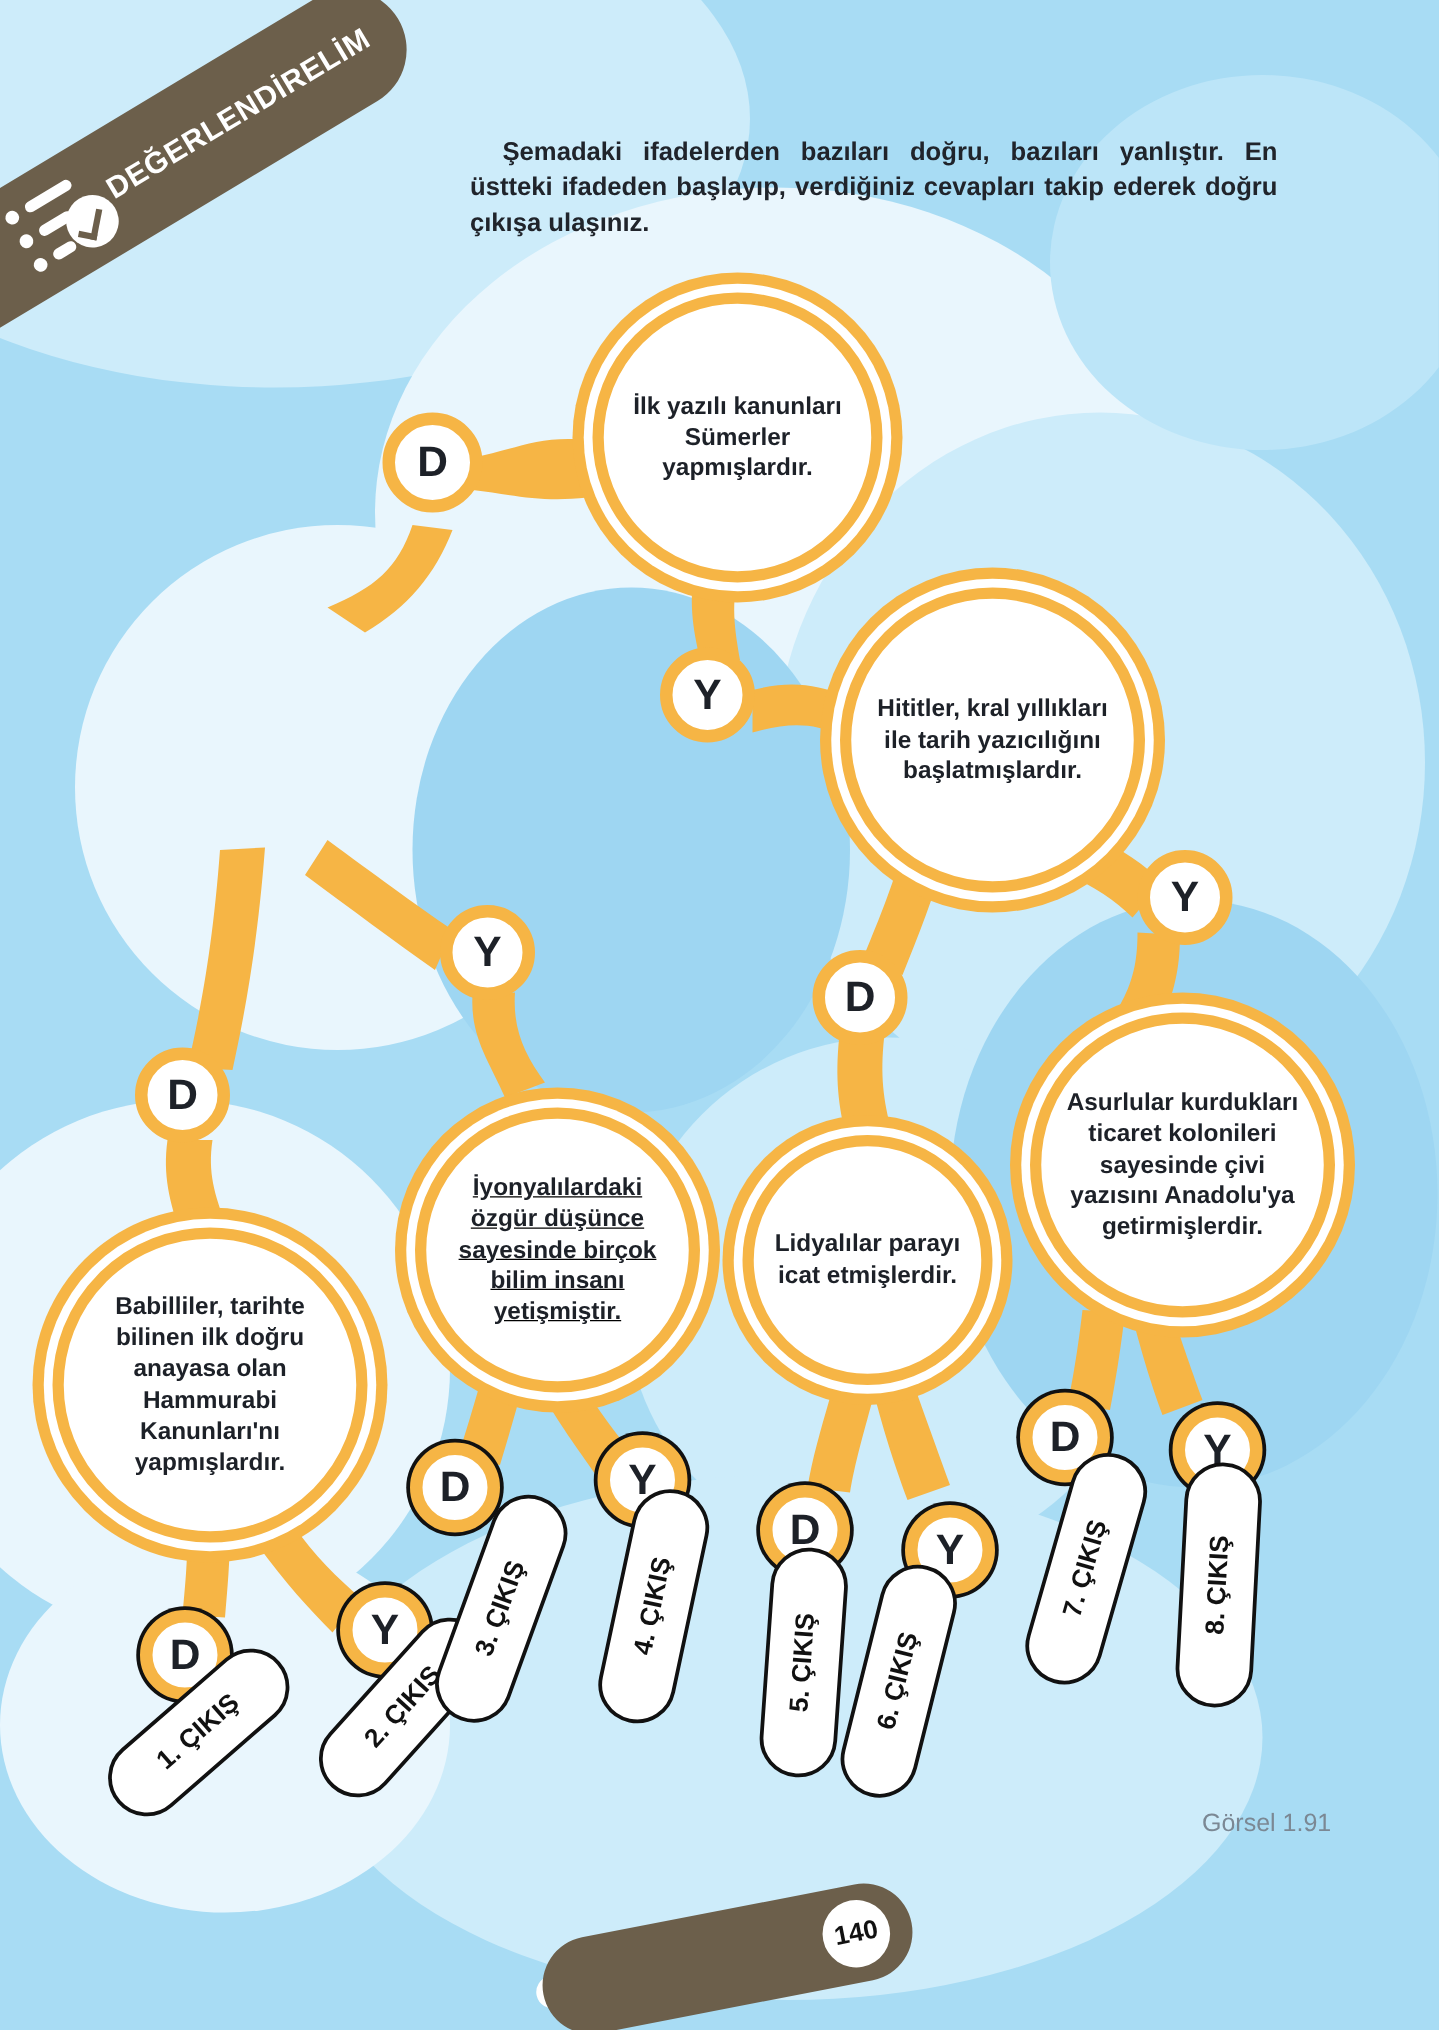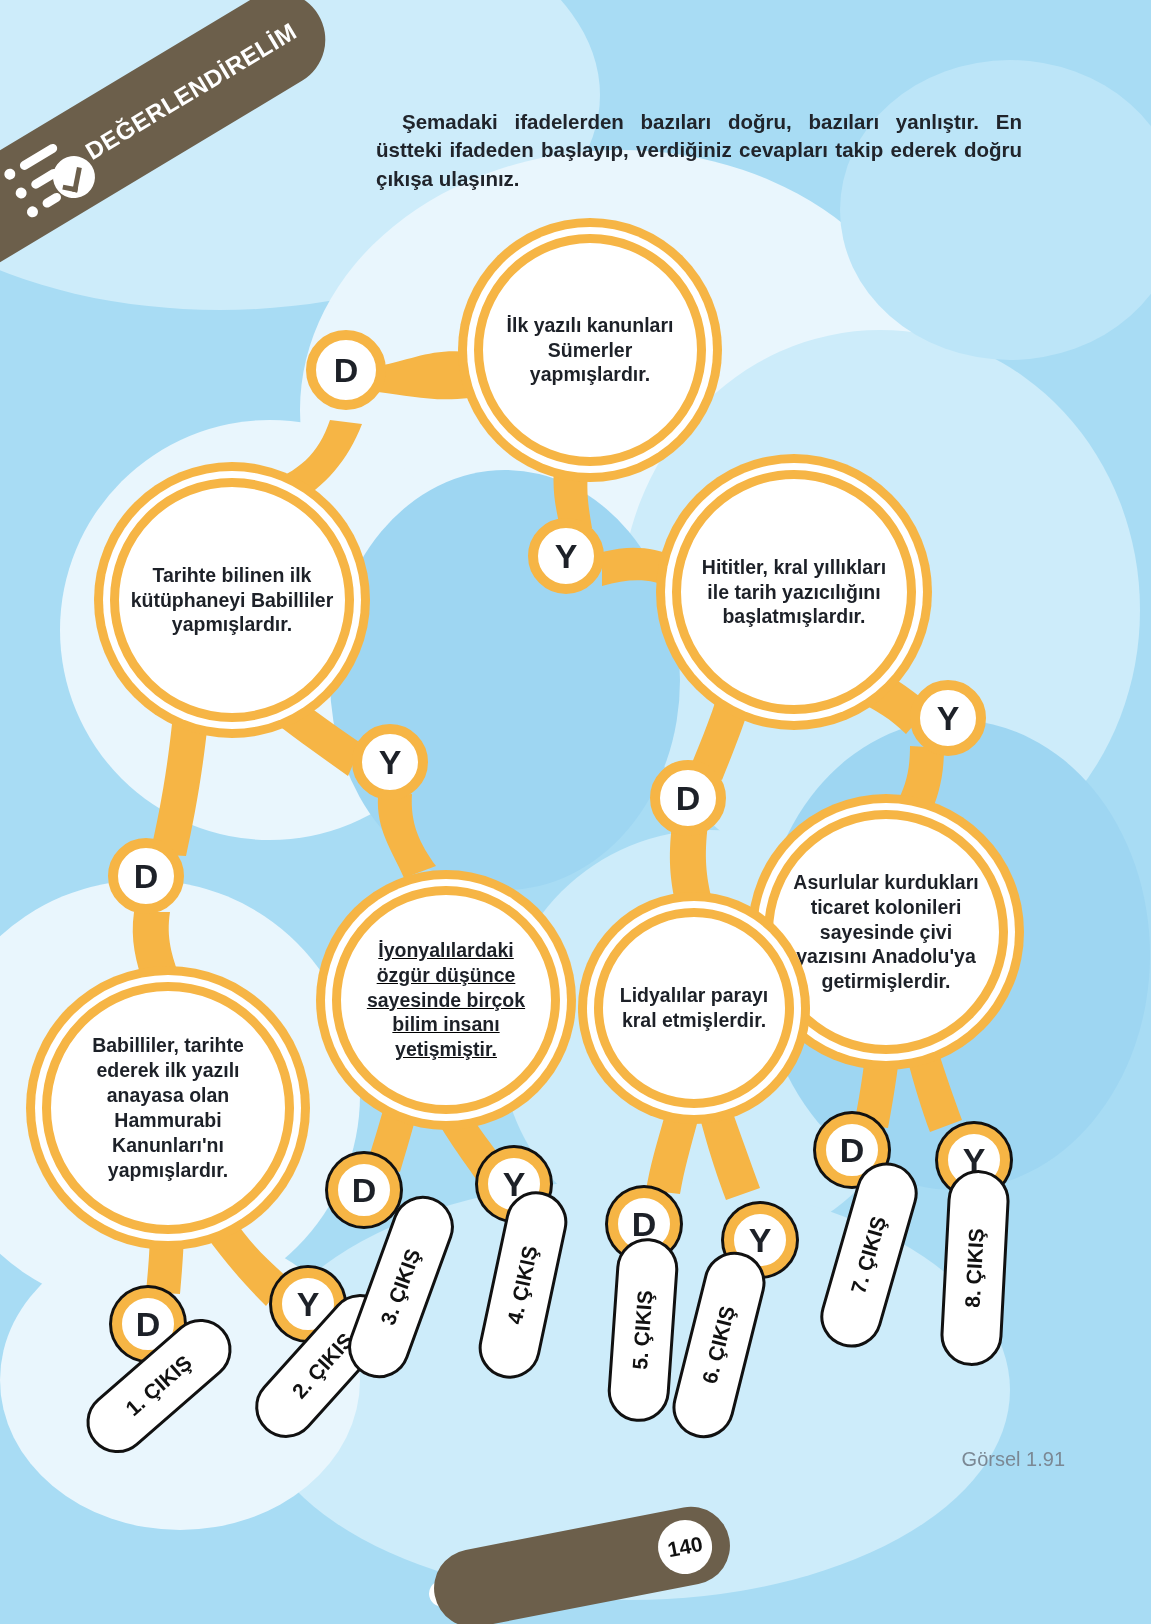--- a/index.html
+++ b/index.html
@@ -185,42 +185,39 @@
       <path d="M866,1048 C862,1082 858,1104 854,1124 L888,1128 C892,1106 896,1084 900,1050 Z"></path>
 
       <path d="M936,1044 C946,1076 954,1098 962,1120 L930,1132 C922,1110 914,1086 904,1046 Z"></path>
     </g>
   </svg>
 
   <div class="bubble" style="left:474px;top:234px;width:232px;height:232px;">
     <span>İlk yazılı kanunları Sümerler yapmışlardır.</span>
   </div>
 
-  <div class="bubble" style="left:110px;top:478px;width:244px;height:244px;">
-    <span>Tarihte bilinen ilk kütüphaneyi Babilliler yapmışlardır.</span>
-  </div>
 
   <div class="bubble" style="left:672px;top:470px;width:244px;height:244px;justify-content:flex-end;">
     <span>Hititler, kral yıllıkları ile tarih yazıcılığını başlatmışlardır.</span>
   </div>
 
-  <div class="bubble" style="left:764px;top:810px;width:244px;height:244px;">
+  <div class="bubble" style="left:824px;top:810px;width:244px;height:244px;">
     <span>Asurlular kurdukları ticaret kolonileri sayesinde çivi yazısını Anadolu'ya getirmişlerdir.</span>
   </div>
 
   <div class="bubble" style="left:332px;top:886px;width:228px;height:228px;text-decoration:underline;">
     <span>İyonyalılardaki özgür düşünce sayesinde birçok bilim insanı yetişmiştir.</span>
   </div>
 
   <div class="bubble" style="left:42px;top:982px;width:252px;height:252px;">
-    <span>Babilliler, tarihte ederek ilk yazılı anayasa olan Hammurabi Kanunları'nı yapmışlardır.</span>
+    <span>Babilliler, tarihte bilinen ilk doğru anayasa olan Hammurabi Kanunları'nı yapmışlardır.</span>
   </div>
 
   <div class="bubble" style="left:594px;top:908px;width:200px;height:200px;">
-    <span>Lidyalılar parayı kral etmişlerdir.</span>
+    <span>Lidyalılar parayı icat etmişlerdir.</span>
   </div>
 
   <div class="node" style="left:306px;top:330px;width:80px;height:80px;">
     <b>D</b>
     </div>
 
   <div class="node" style="left:528px;top:518px;width:76px;height:76px;">
     <b>Y</b>
     </div>
 

